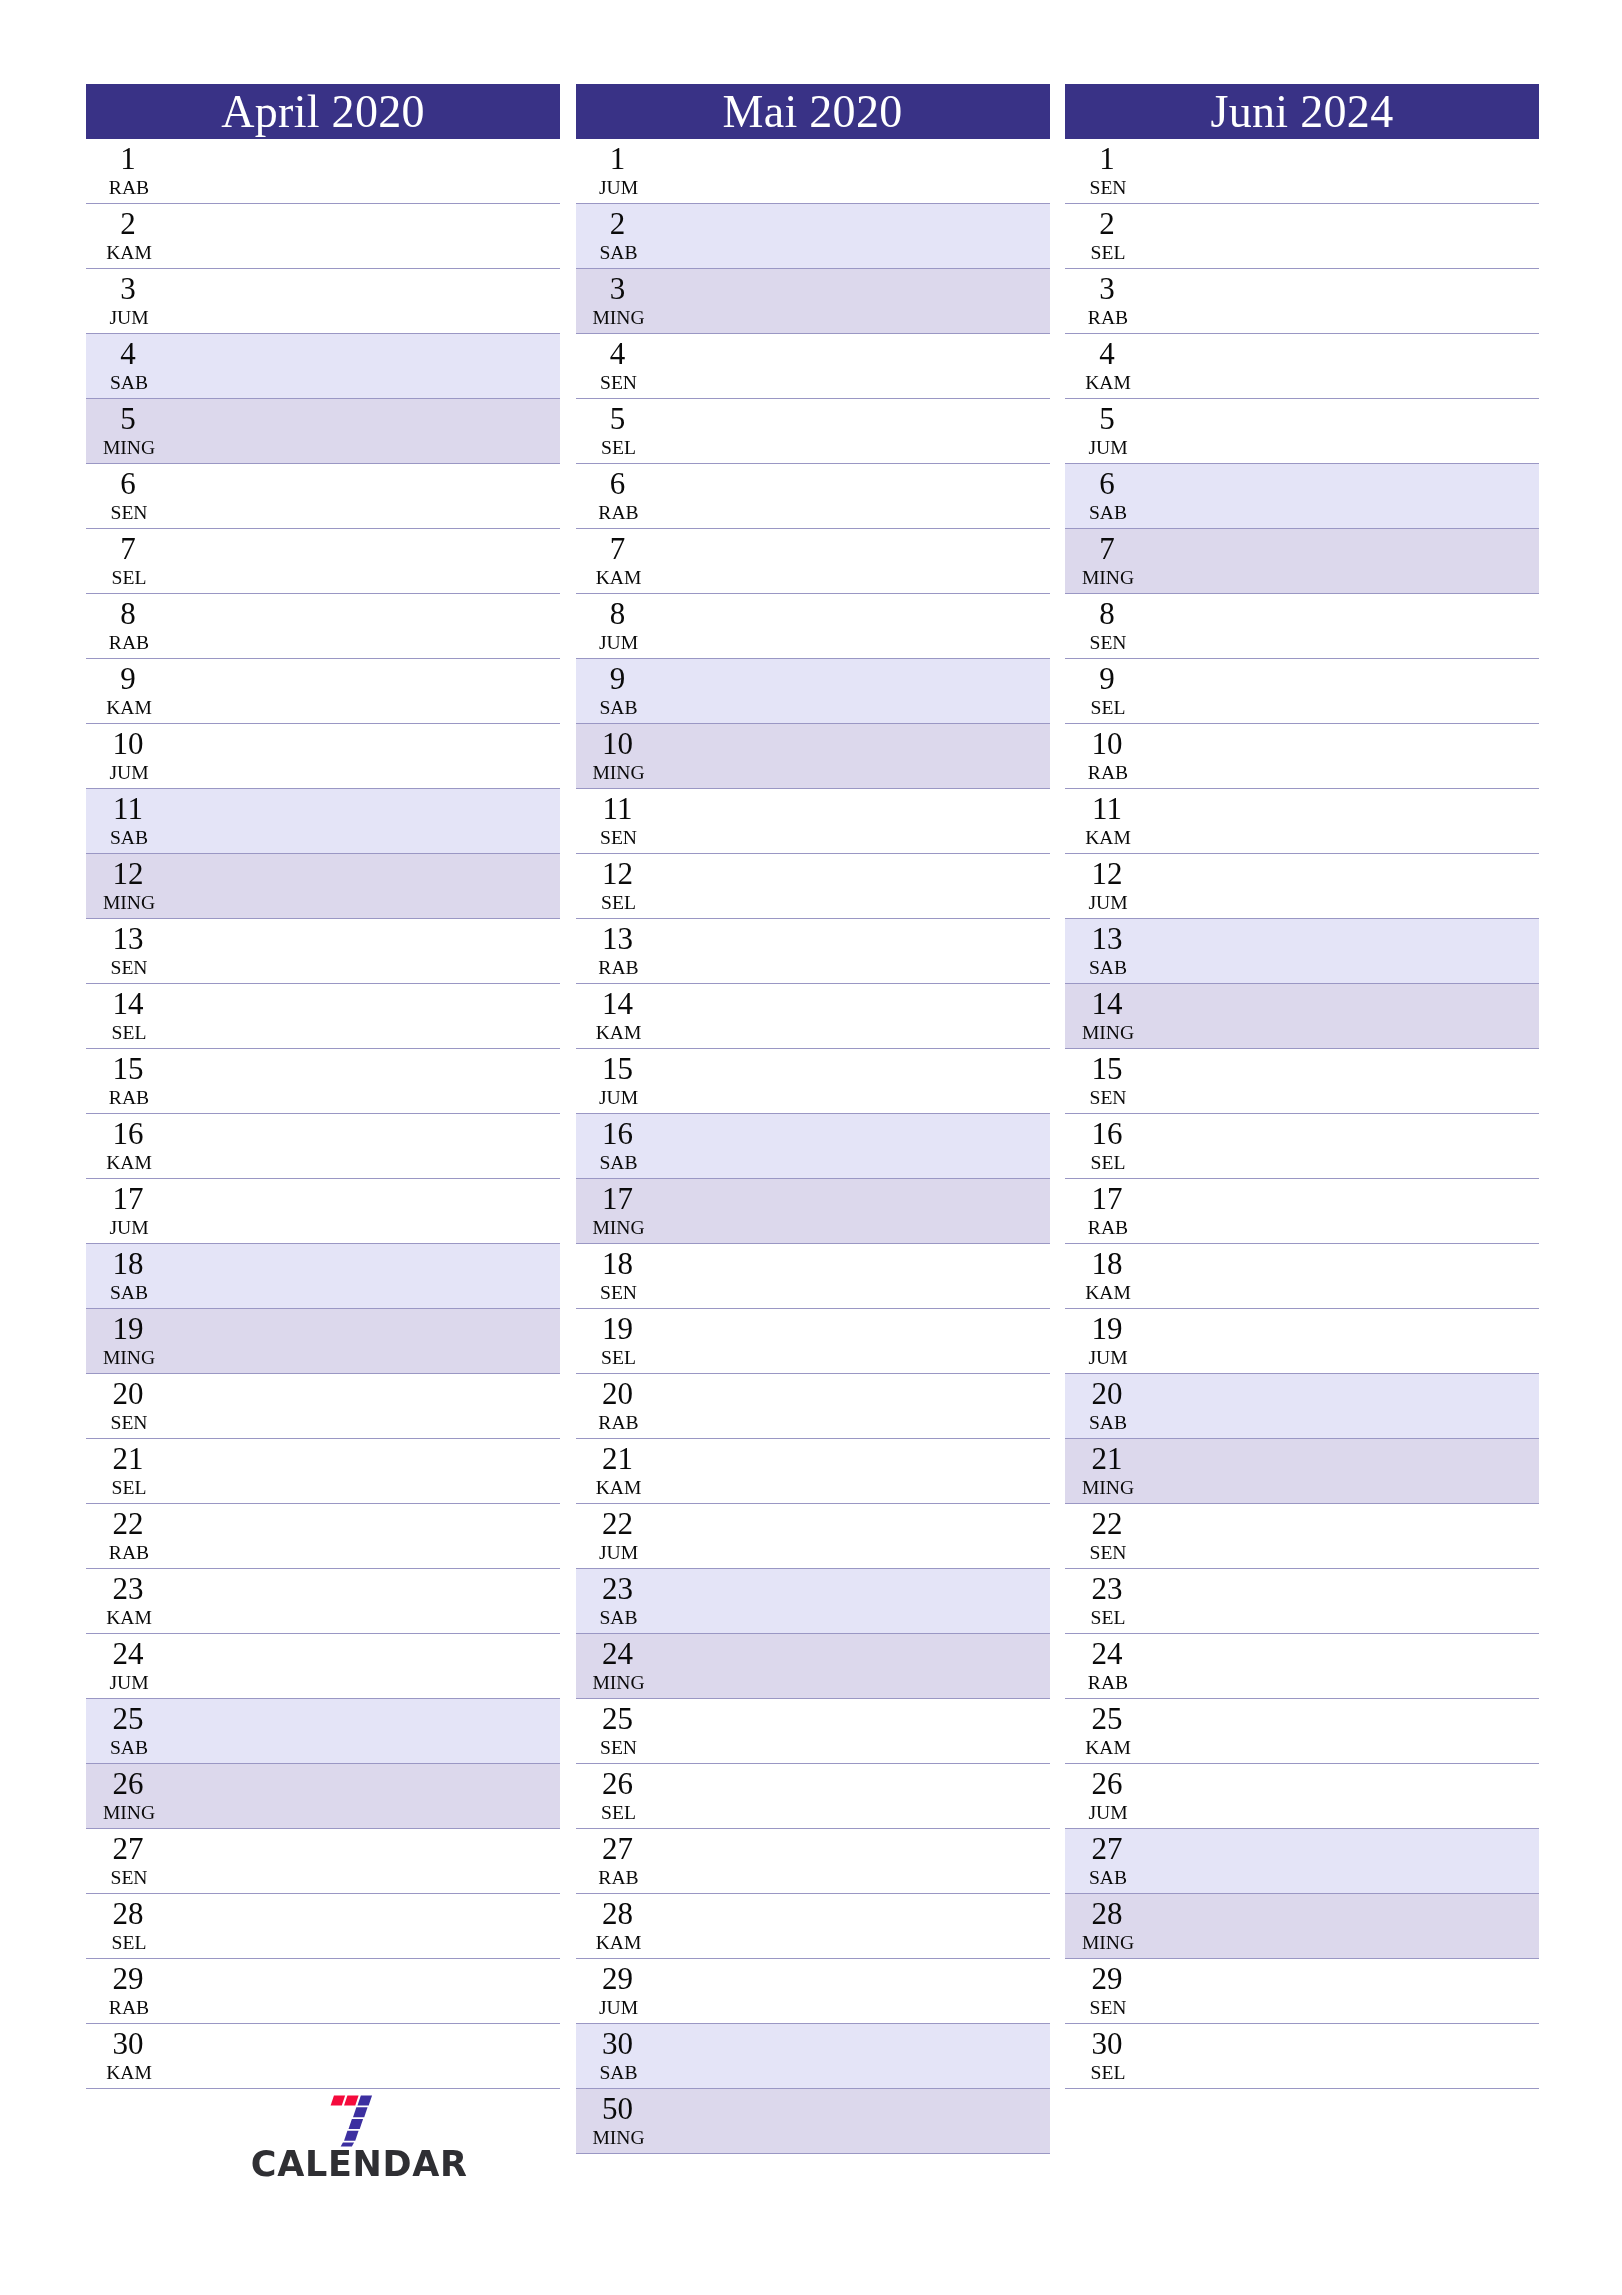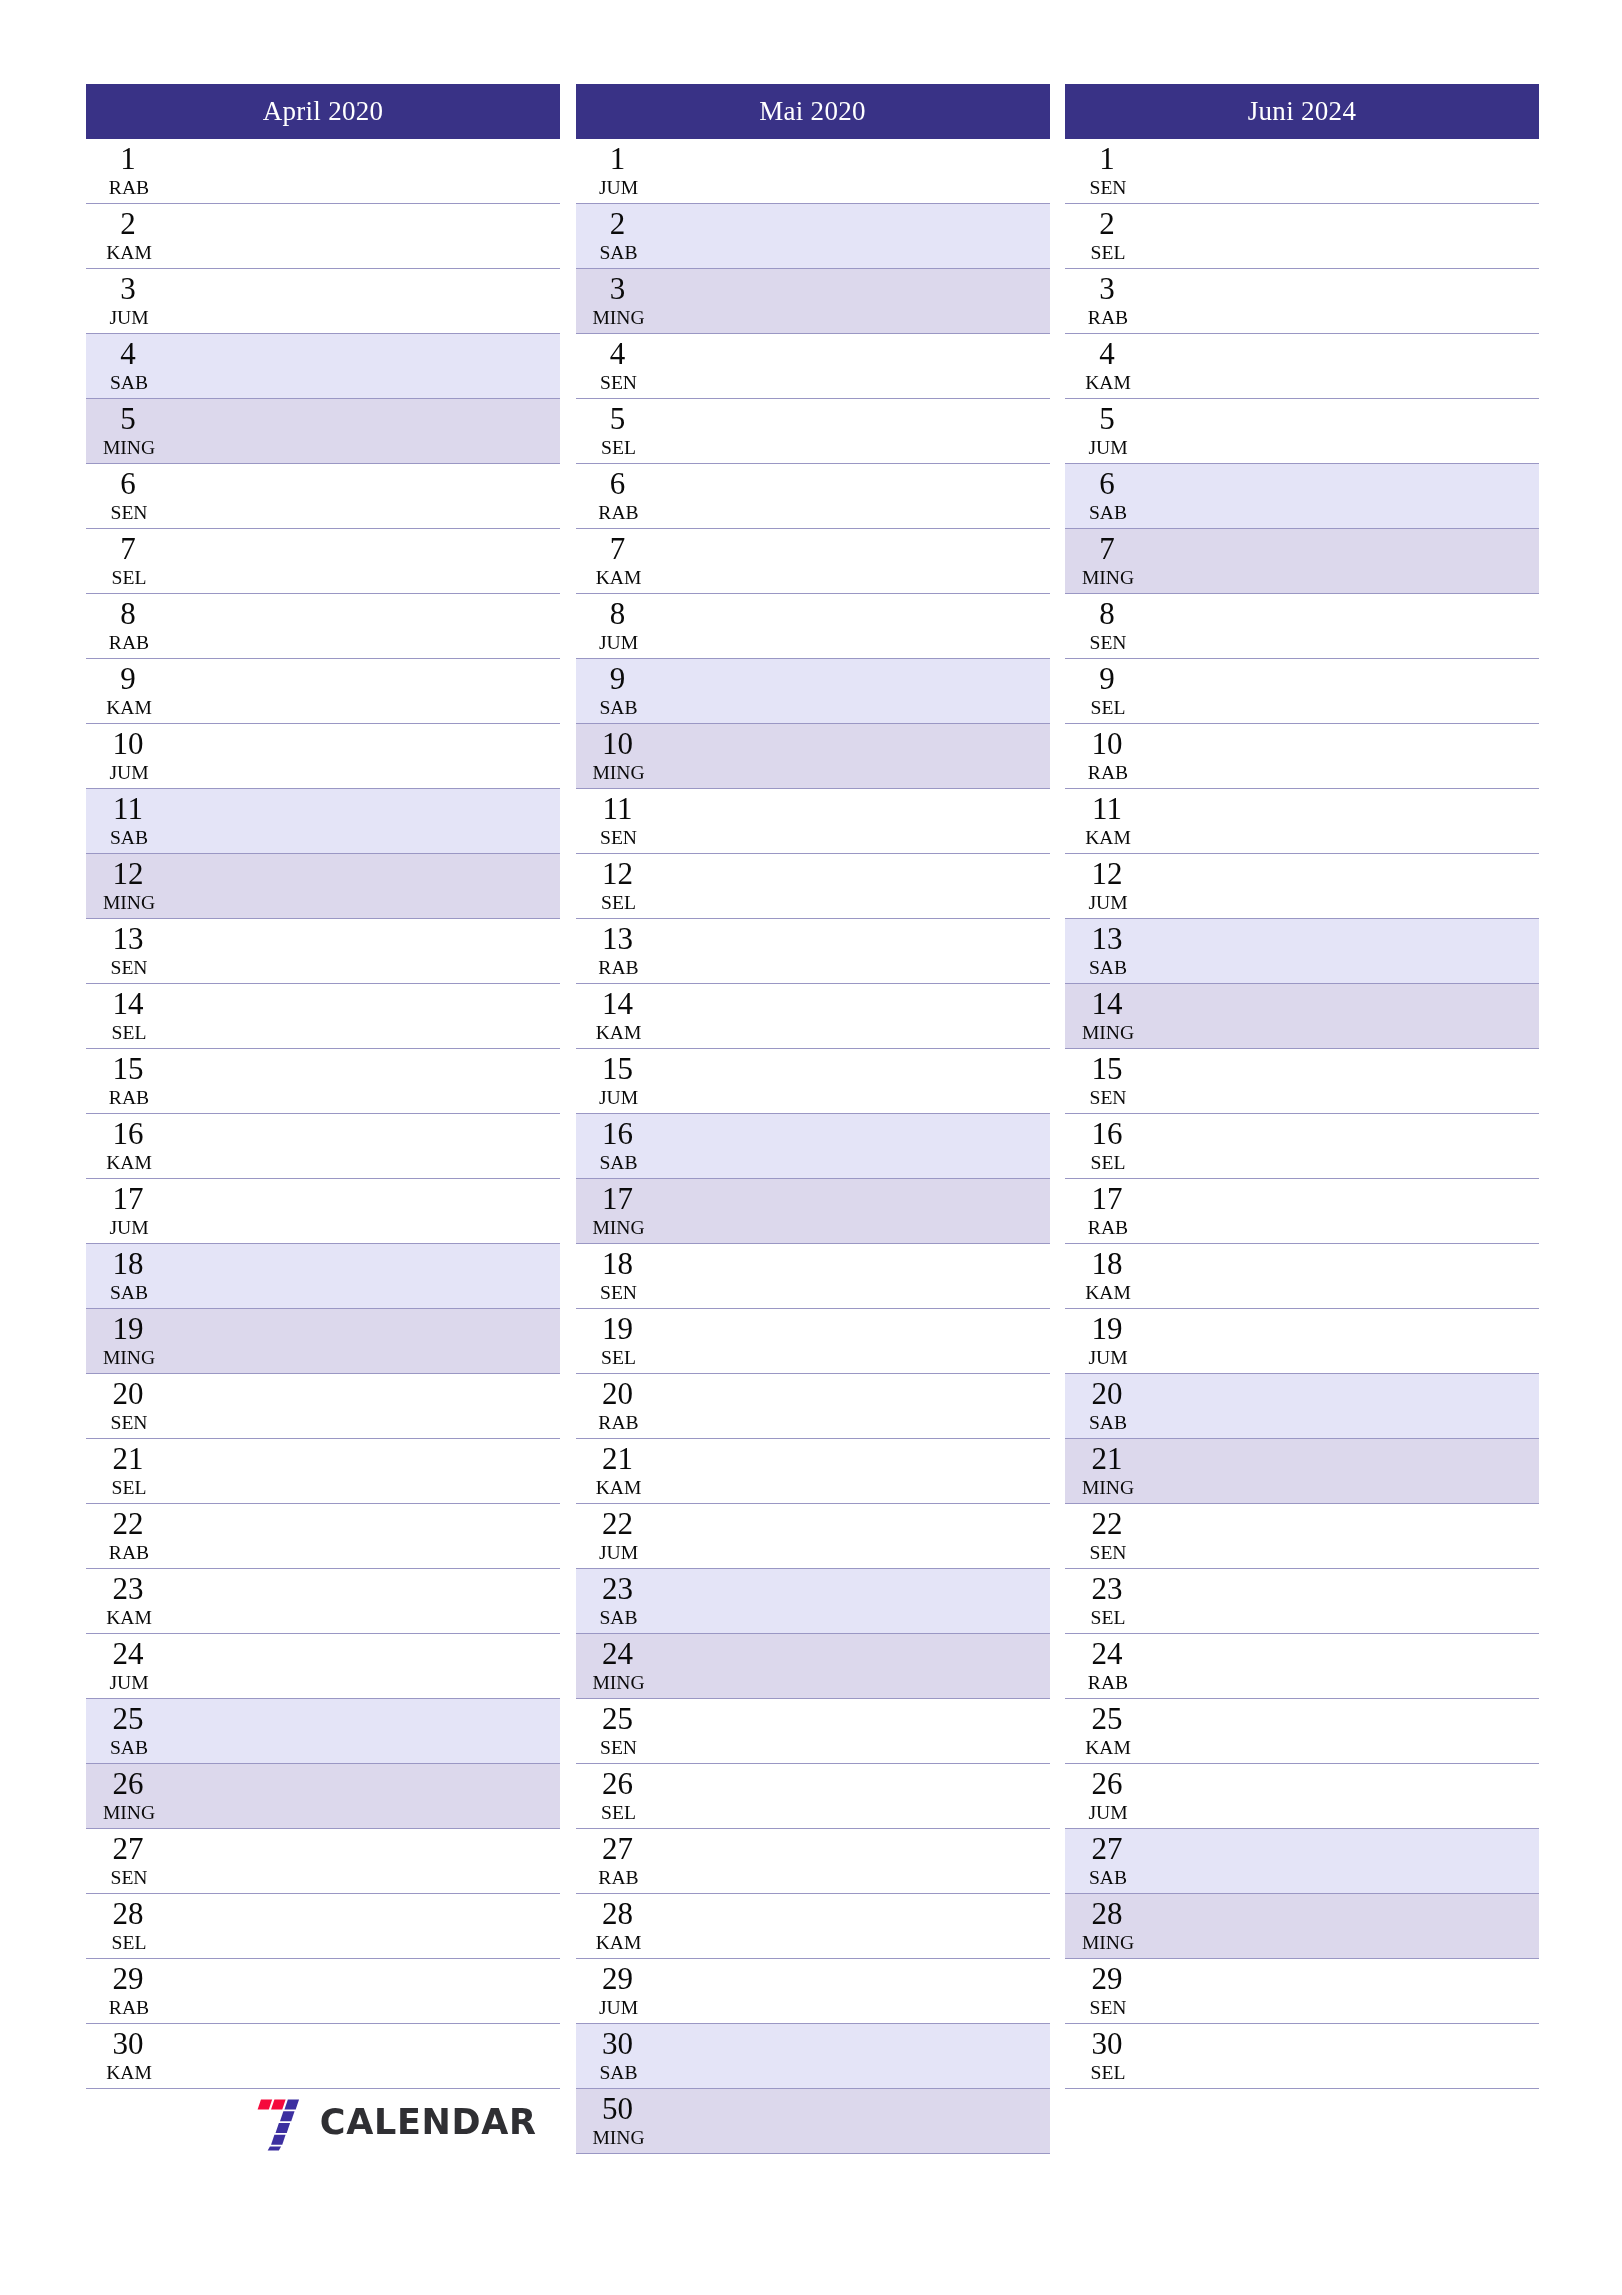--- a/index.html
+++ b/index.html
@@ -35,21 +35,21 @@
     position: relative;
   }
 
   .month-header {
     height: 55px;
     background: #393286;
     color: #ffffff;
     display: flex;
     align-items: center;
     justify-content: center;
-    font-size: 27px;
+    font-size: 46px;
     line-height: 1;
     letter-spacing: 0.3px;
     font-weight: normal;
     font-family: "Liberation Serif", "DejaVu Serif", serif;
     box-sizing: border-box;
   }
 
   .days-list {
     display: flex;
     flex-direction: column;
@@ -91,24 +91,24 @@
     text-align: center;
     font-size: 19.6px;
     line-height: 1;
     color: #0a0a0a;
     font-family: "Liberation Serif", "DejaVu Serif", serif;
   }
 
   
   .brand {
     position: absolute;
-    left: 252px;
+    left: 239px;
     top: 2091px;
     display: flex;
-    flex-direction: row;
+    flex-direction: column;
     align-items: center;
     height: 63px;
   }
   .brand-mark {
     width: 56px;
     height: 56px;
     position: relative;
     flex: 0 0 auto;
   }
   .brand-name {

